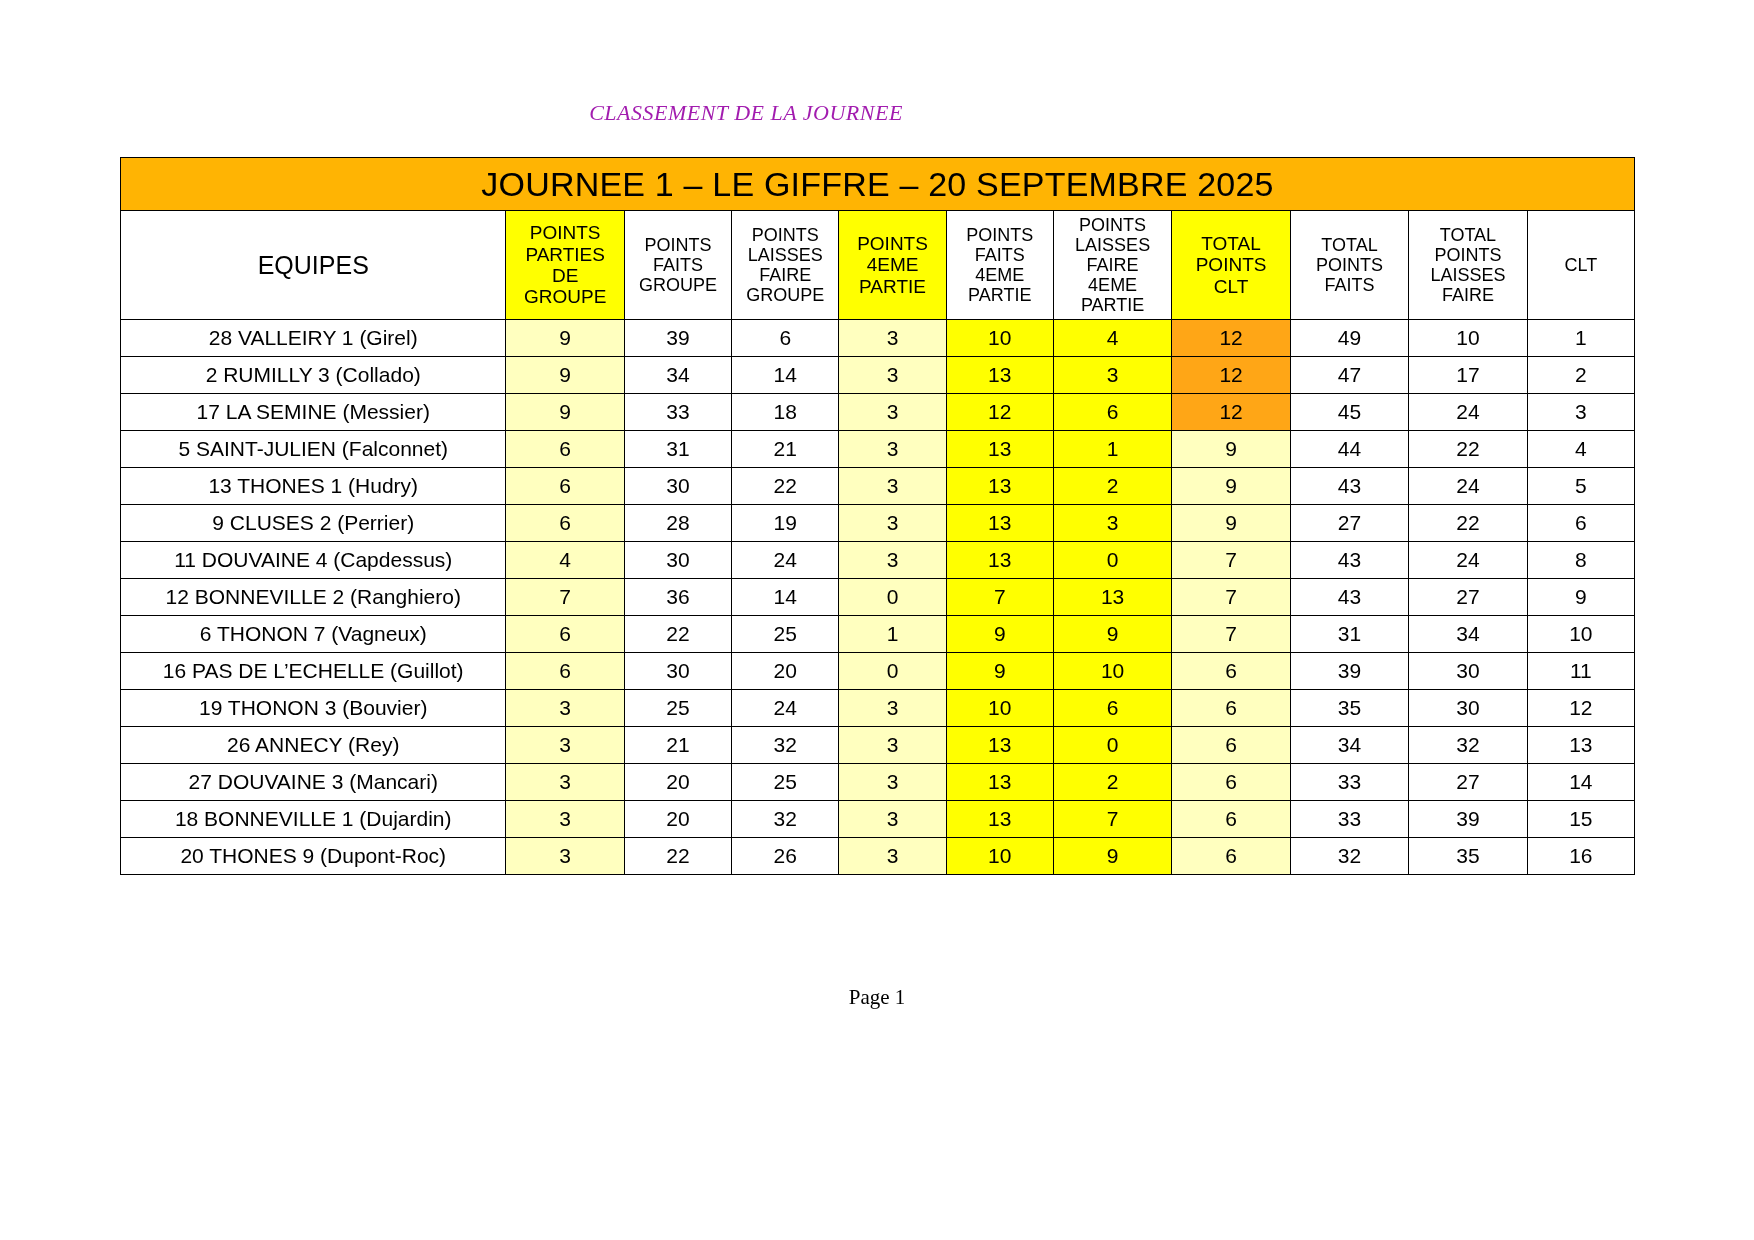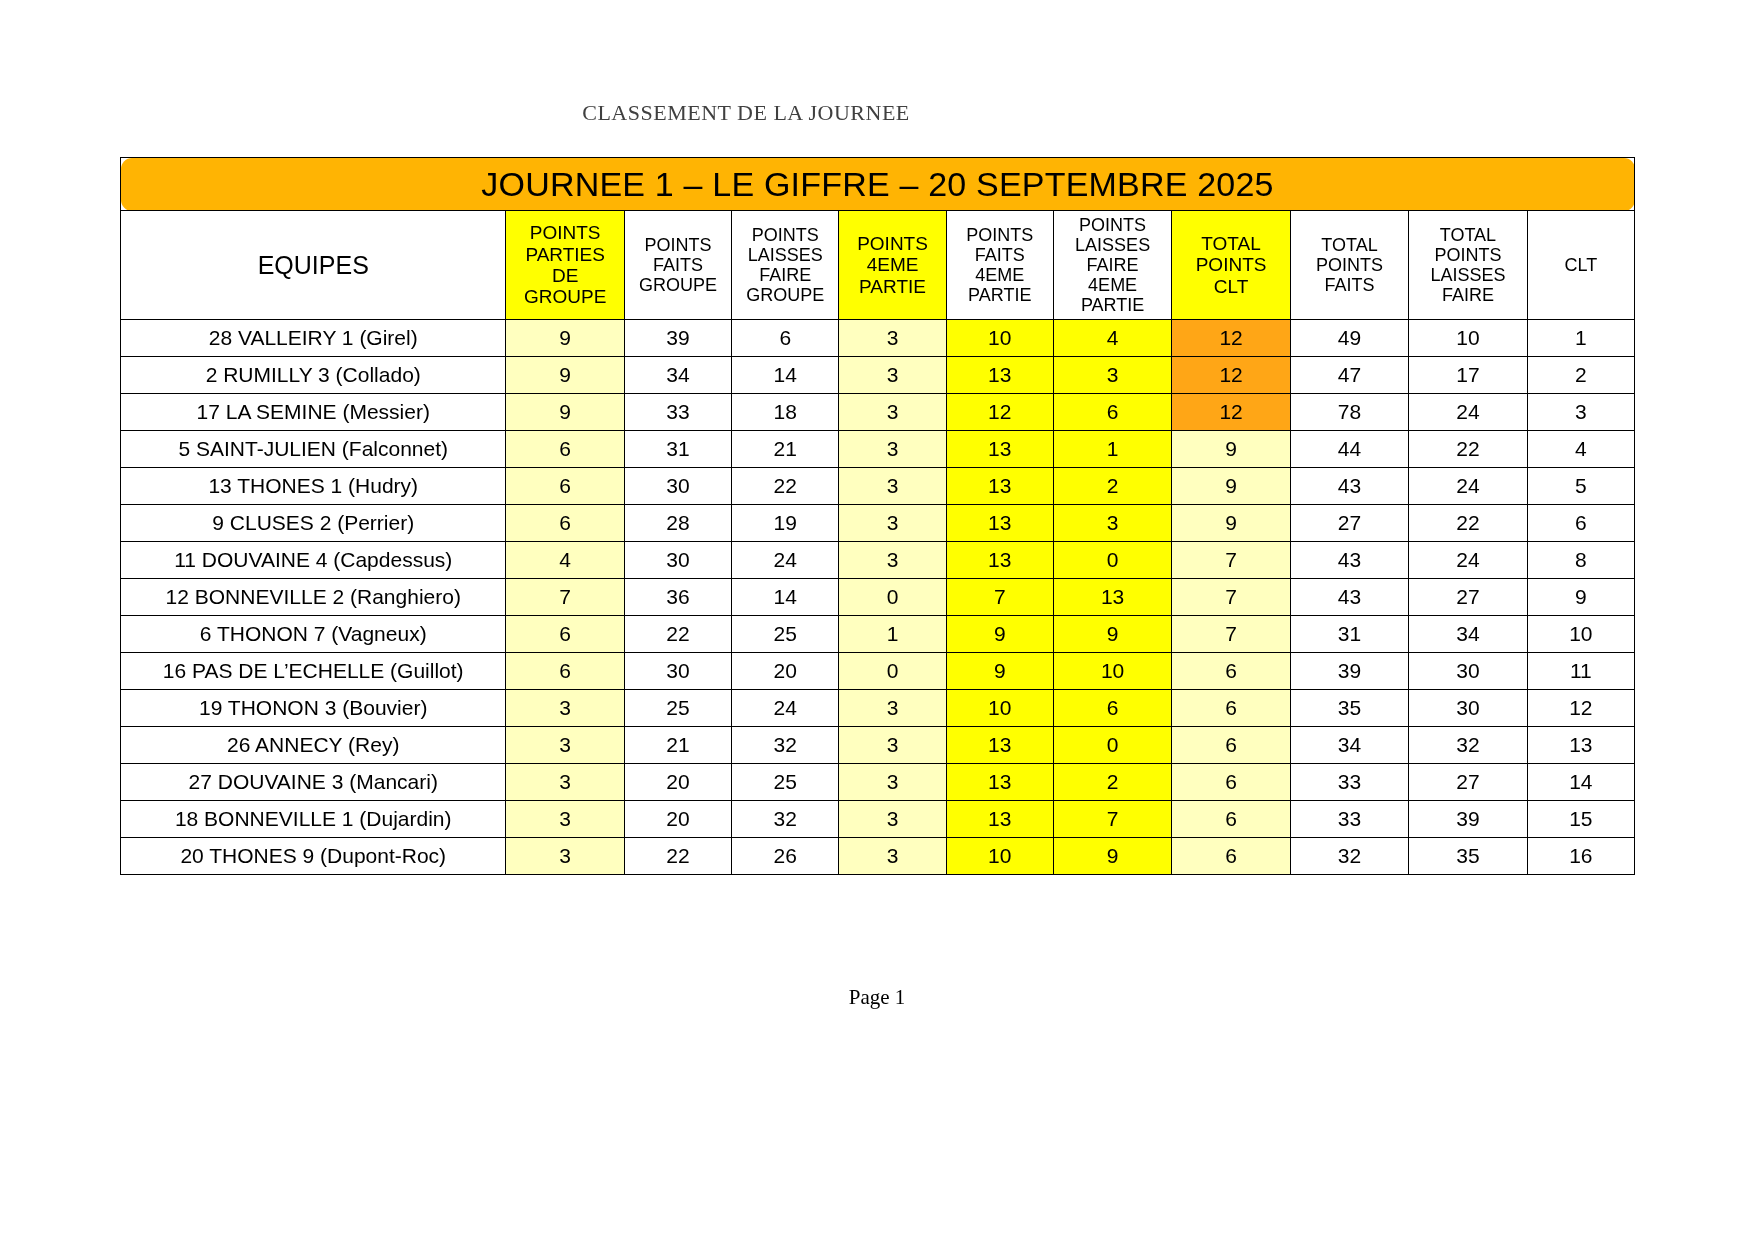--- a/index.html
+++ b/index.html
@@ -21,21 +21,22 @@
   }
   .doc-header {
     position: absolute;
     top: 100px;
     left: 0;
     width: 1492px;
     text-align: center;
     font-family: "Liberation Serif", serif;
     font-size: 22px;
     letter-spacing: 0.5px;
-    color: #404040;
+    color: #a21caf;
+    font-style: italic;
   }
   .doc-footer {
     position: absolute;
     top: 975px;
     left: 0;
     width: 1754px;
     text-align: center;
     font-family: "Liberation Serif", serif;
     font-size: 21px;
     color: #000;
@@ -62,21 +63,20 @@
     color: #000;
   }
   
   .title-band {
     background: #FFB403;
     height: 52px;
     font-size: 34px;
     font-weight: bold;
     letter-spacing: 0.2px;
     color: #000;
-    border-radius: 11px;
   }
   
   .hdr {
     height: 108px;
     font-size: 18px;
     line-height: 1.12;
     padding: 2px 2px;
   }
   .hdr-equipes {
     font-size: 25px;
@@ -224,21 +224,21 @@
           </tr>
           <tr class="data">
             <td class="team c-white">17 LA SEMINE (Messier)</td>
             <td class="c-lightyellow">9</td>
             <td class="c-white">33</td>
             <td class="c-white">18</td>
             <td class="c-lightyellow">3</td>
             <td class="c-yellow">12</td>
             <td class="c-yellow">6</td>
             <td class="c-orange">12</td>
-            <td class="c-white">78</td>
+            <td class="c-white">45</td>
             <td class="c-white">24</td>
             <td class="c-white">3</td>
           </tr>
           <tr class="data">
             <td class="team c-white">5 SAINT-JULIEN (Falconnet)</td>
             <td class="c-lightyellow">6</td>
             <td class="c-white">31</td>
             <td class="c-white">21</td>
             <td class="c-lightyellow">3</td>
             <td class="c-yellow">13</td>

